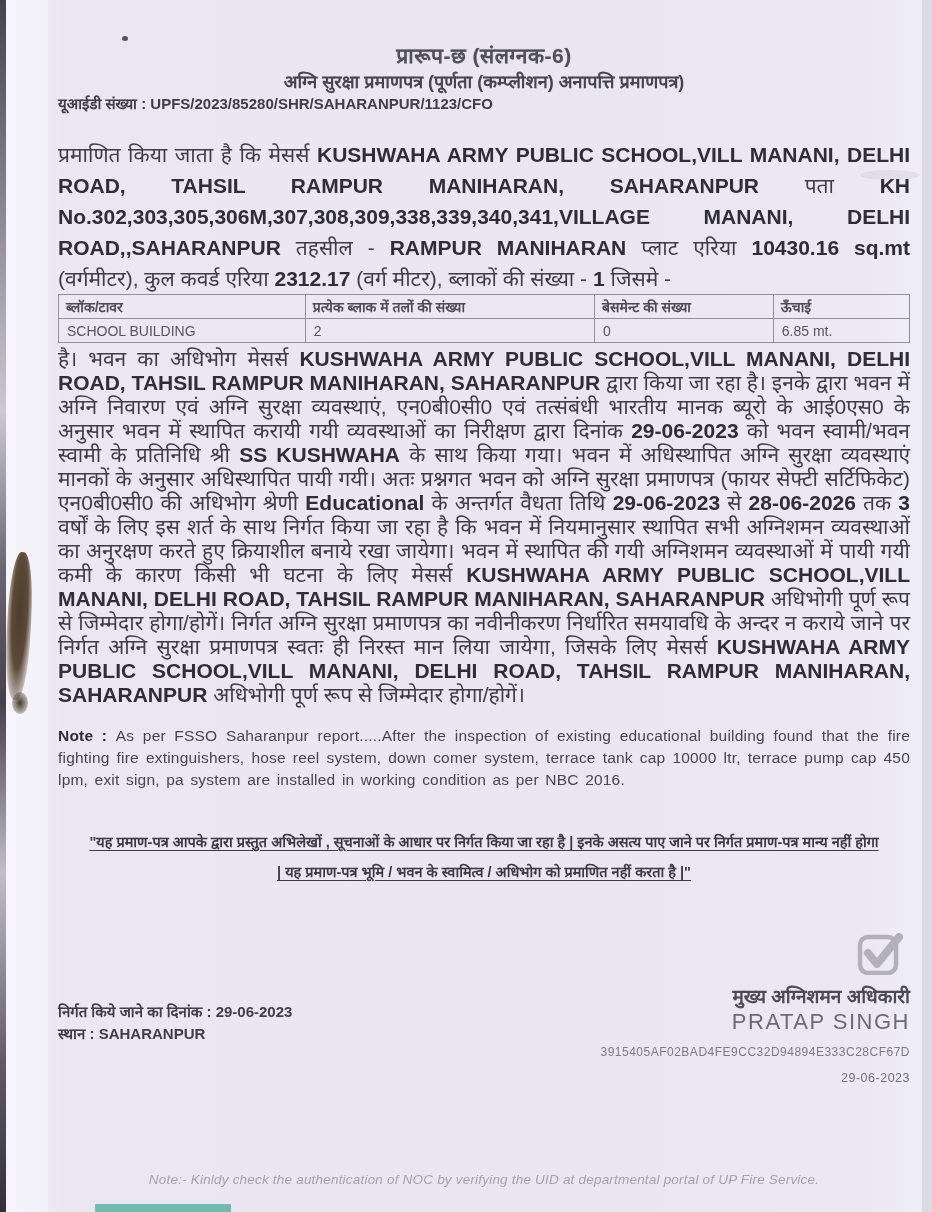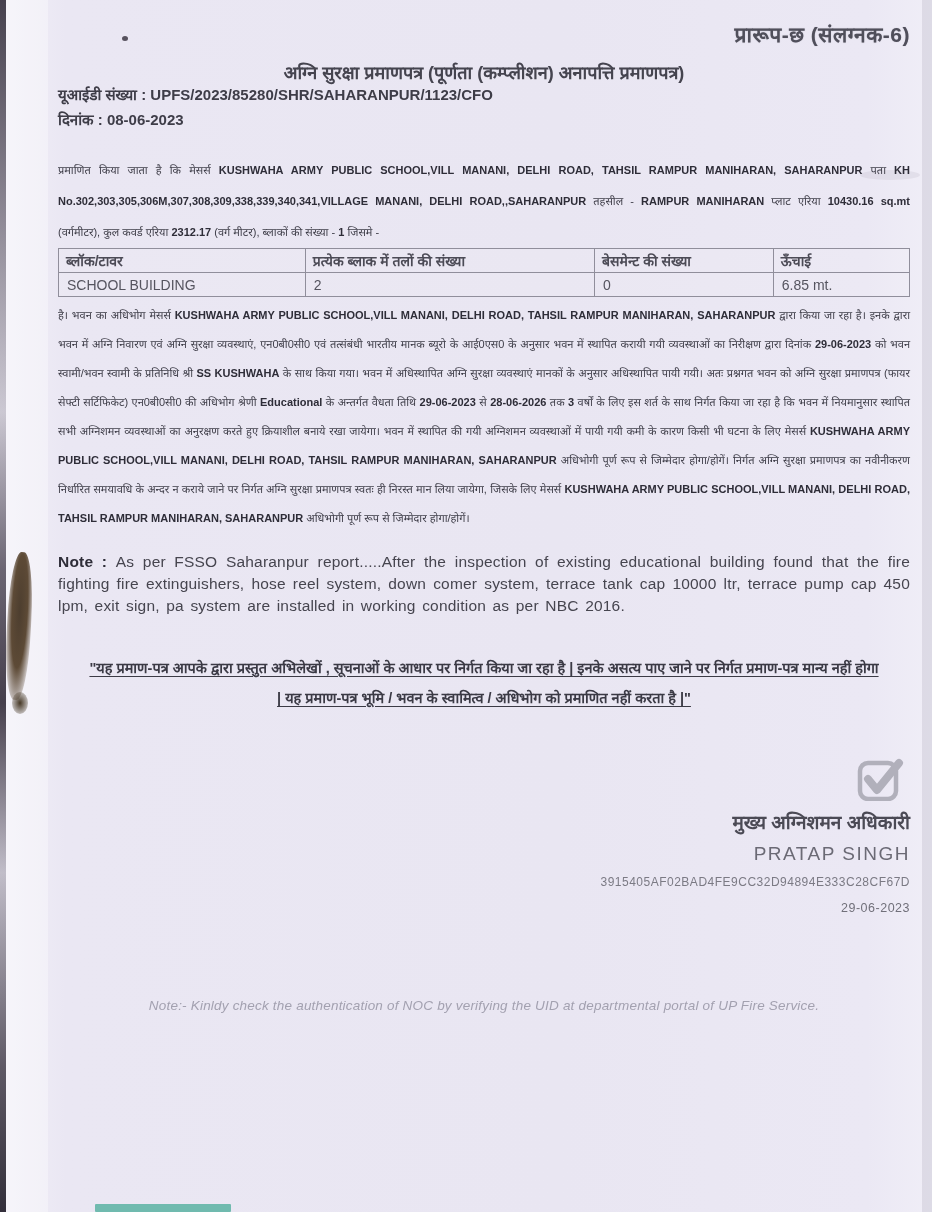--- a/index.html
+++ b/index.html
@@ -8,32 +8,32 @@
     font-family:"Liberation Sans","DejaVu Sans",sans-serif;
     background:#f0eef6;
     overflow:hidden;
   }
   .page{
     position:relative;width:932px;height:1212px;
     background:linear-gradient(90deg,#f2f0f8 0%,#eae7f3 7%,#e9e6f2 60%,#ebe8f4 93%,#f0eef7 100%);
   }
   .content{position:absolute;left:58px;right:22px;top:0;color:#3d3c47;}
   .doc-title{
-    text-align:right;margin-top:20px;font-size:21px;font-weight:700;color:#504f5b;
+    text-align:center;margin-top:41px;font-size:21px;font-weight:700;color:#504f5b;
     letter-spacing:.5px;text-shadow:0 0 1px rgba(80,79,91,.35);
   }
   .doc-subtitle{
-    text-align:center;margin-top:12px;font-size:18px;font-weight:600;color:#45444f;
+    text-align:center;margin-top:0;font-size:18px;font-weight:600;color:#45444f;
   }
   .uid-line{font-size:15px;font-weight:700;color:#3e3d48;}
   .date-line{margin-top:5px;font-size:15px;font-weight:700;color:#3e3d48;}
   .para{
-    margin-top:26px;font-size:11px;line-height:31px;text-align:justify;color:#3d3c47;
+    margin-top:26px;font-size:21px;line-height:31px;text-align:justify;color:#3d3c47;
   }
-  .para2{margin-top:4px;line-height:29px;}
+  .para2{margin-top:4px;line-height:24px;}
   .para .b,.note .b{font-weight:700;color:#2e2d38;}
   table.blocks{
     width:100%;border-collapse:collapse;margin-top:0;
     font-size:14px;color:#4c4b56;
   }
   table.blocks th,table.blocks td{
     border:1px solid #908e9b;padding:1px 7px;text-align:left;font-weight:600;
     height:21px;background:rgba(255,255,255,.06);
   }
   table.blocks td{font-weight:400;color:#55545f;padding-left:8px;}
@@ -45,21 +45,21 @@
     margin-top:36px;text-align:center;font-size:14.5px;font-weight:700;color:#3b3a45;
     line-height:30px;text-decoration:underline;text-underline-offset:3px;
     padding:0 30px;
   }
   .sign-area{position:relative;height:215px;margin-top:44px;}
   .issue-block{position:absolute;left:0;top:70px;font-size:15px;font-weight:700;color:#3e3d48;line-height:22px;}
   .sig-block{position:absolute;right:0;top:0;width:330px;text-align:right;}
   .sig-icon{height:44px;}
   .sig-title{margin-top:8px;font-size:19px;font-weight:700;color:#4b4a55;}
   .sig-subtitle{margin-top:4px;font-size:14px;color:#56555f;}
-  .sig-name{margin-top:8px;font-size:19px;color:#6b6a75;letter-spacing:1.5px;}
+  .sig-name{margin-top:0;font-size:22px;color:#6b6a75;letter-spacing:1.5px;}
   .sig-hash{margin-top:10px;font-size:12px;color:#7b7a84;letter-spacing:.5px;}
   .sig-date{margin-top:12px;font-size:12.5px;color:#71707a;letter-spacing:.5px;}
   .footer-note{
     margin-top:26px;text-align:center;font-style:italic;
     font-size:13.5px;color:#a3a1b0;letter-spacing:.2px;
   }
   
   .artifact{position:absolute;pointer-events:none;}
   .edge-left{
     left:0;top:0;width:6px;height:100%;
@@ -96,21 +96,20 @@
   <div class="artifact dot-top"></div>
   <div class="artifact smudge-right-top"></div>
   <div class="artifact teal-strip"></div>
 
   <div class="content">
 
     <div class="doc-title">प्रारूप-छ (संलग्नक-6)</div>
     <div class="doc-subtitle">अग्नि सुरक्षा प्रमाणपत्र (पूर्णता (कम्प्लीशन) अनापत्ति प्रमाणपत्र)</div>
 
     <div class="uid-line">यूआईडी संख्या : UPFS/2023/85280/SHR/SAHARANPUR/1123/CFO</div>
-    <div class="date-line">दिनांक : 08-06-2023</div>
 
     <div class="para"><span>प्रमाणित किया जाता है कि मेसर्स </span><span class="b">KUSHWAHA ARMY PUBLIC SCHOOL,VILL MANANI, DELHI ROAD, TAHSIL RAMPUR MANIHARAN, SAHARANPUR</span><span> पता </span><span class="b">KH No.302,303,305,306M,307,308,309,338,339,340,341,VILLAGE MANANI, DELHI ROAD,,SAHARANPUR</span><span> तहसील - </span><span class="b">RAMPUR MANIHARAN</span><span> प्लाट एरिया </span><span class="b">10430.16 sq.mt</span><span> (वर्गमीटर), कुल कवर्ड एरिया </span><span class="b">2312.17</span><span> (वर्ग मीटर), ब्लाकों की संख्या - </span><span class="b">1</span><span> जिसमे -</span></div>
 
     <table class="blocks">
       <thead>
         <tr>
           <th style="width:29%">ब्लॉक/टावर</th>
           <th style="width:34%">प्रत्येक ब्लाक में तलों की संख्या</th>
           <th style="width:21%">बेसमेन्ट की संख्या</th>
           <th style="width:16%">ऊँचाई</th>
@@ -127,20 +126,24 @@
     </table>
 
     <div class="para para2"><span>है। भवन का अधिभोग मेसर्स </span><span class="b">KUSHWAHA ARMY PUBLIC SCHOOL,VILL MANANI, DELHI ROAD, TAHSIL RAMPUR MANIHARAN, SAHARANPUR</span><span> द्वारा किया जा रहा है। इनके द्वारा भवन में अग्नि निवारण एवं अग्नि सुरक्षा व्यवस्थाएं, एन0बी0सी0 एवं तत्संबंधी भारतीय मानक ब्यूरो के आई0एस0 के अनुसार भवन में स्थापित करायी गयी व्यवस्थाओं का निरीक्षण द्वारा दिनांक </span><span class="b">29-06-2023</span><span> को भवन स्वामी/भवन स्वामी के प्रतिनिधि श्री </span><span class="b">SS KUSHWAHA</span><span> के साथ किया गया। भवन में अधिस्थापित अग्नि सुरक्षा व्यवस्थाएं मानकों के अनुसार अधिस्थापित पायी गयी। अतः प्रश्नगत भवन को अग्नि सुरक्षा प्रमाणपत्र (फायर सेफ्टी सर्टिफिकेट) एन0बी0सी0 की अधिभोग श्रेणी </span><span class="b">Educational</span><span> के अन्तर्गत वैधता तिथि </span><span class="b">29-06-2023</span><span> से </span><span class="b">28-06-2026</span><span> तक </span><span class="b">3</span><span> वर्षों के लिए इस शर्त के साथ निर्गत किया जा रहा है कि भवन में नियमानुसार स्थापित सभी अग्निशमन व्यवस्थाओं का अनुरक्षण करते हुए क्रियाशील बनाये रखा जायेगा। भवन में स्थापित की गयी अग्निशमन व्यवस्थाओं में पायी गयी कमी के कारण किसी भी घटना के लिए मेसर्स </span><span class="b">KUSHWAHA ARMY PUBLIC SCHOOL,VILL MANANI, DELHI ROAD, TAHSIL RAMPUR MANIHARAN, SAHARANPUR</span><span> अधिभोगी पूर्ण रूप से जिम्मेदार होगा/होगें। निर्गत अग्नि सुरक्षा प्रमाणपत्र का नवीनीकरण निर्धारित समयावधि के अन्दर न कराये जाने पर निर्गत अग्नि सुरक्षा प्रमाणपत्र स्वतः ही निरस्त मान लिया जायेगा, जिसके लिए मेसर्स </span><span class="b">KUSHWAHA ARMY PUBLIC SCHOOL,VILL MANANI, DELHI ROAD, TAHSIL RAMPUR MANIHARAN, SAHARANPUR</span><span> अधिभोगी पूर्ण रूप से जिम्मेदार होगा/होगें।</span></div>
 
     <div class="note"><span class="b">Note : </span><span>As per FSSO Saharanpur report.....After the inspection of existing educational building found that the fire fighting fire extinguishers, hose reel system, down comer system, terrace tank cap 10000 ltr, terrace pump cap 450 lpm, exit sign, pa system are installed in working condition as per NBC 2016.</span></div>
 
     <div class="disclaimer">"यह प्रमाण-पत्र आपके द्वारा प्रस्तुत अभिलेखों , सूचनाओं के आधार पर निर्गत किया जा रहा है | इनके असत्य पाए जाने पर निर्गत प्रमाण-पत्र मान्य नहीं होगा | यह प्रमाण-पत्र भूमि / भवन के स्वामित्व / अधिभोग को प्रमाणित नहीं करता है |"</div>
 
     <div class="sign-area">
 
+      <div class="issue-block">
+        <div>निर्गत किये जाने का दिनांक : 29-06-2023</div>
+        <div>स्थान : SAHARANPUR</div>
+      </div>
 
       <div class="sig-block">
         <div class="sig-icon">
           <svg width="56" height="44" viewBox="0 0 56 44">
             <rect x="6" y="6" width="36" height="36" rx="8" fill="none" stroke="#b1b0bb" stroke-width="4.5"></rect>
             <path d="M14 22 L23 33 L45 6" fill="none" stroke="#b1b0bb" stroke-width="8" stroke-linecap="round" stroke-linejoin="round"></path>
           </svg>
         </div>
         <div class="sig-title">मुख्य अग्निशमन अधिकारी</div>
         <div class="sig-name">PRATAP SINGH</div>

